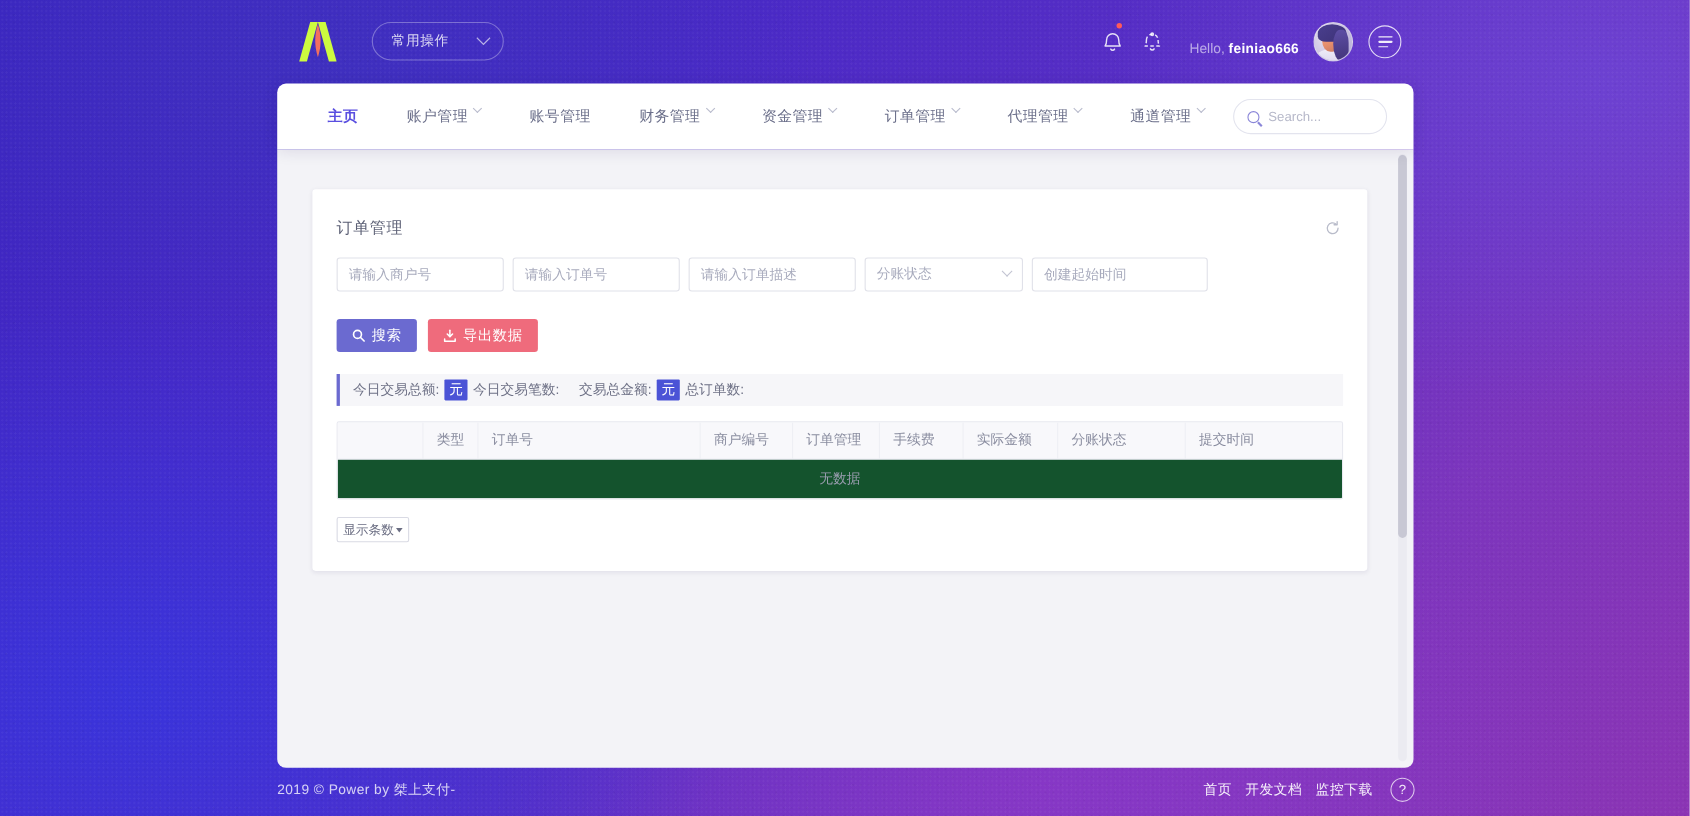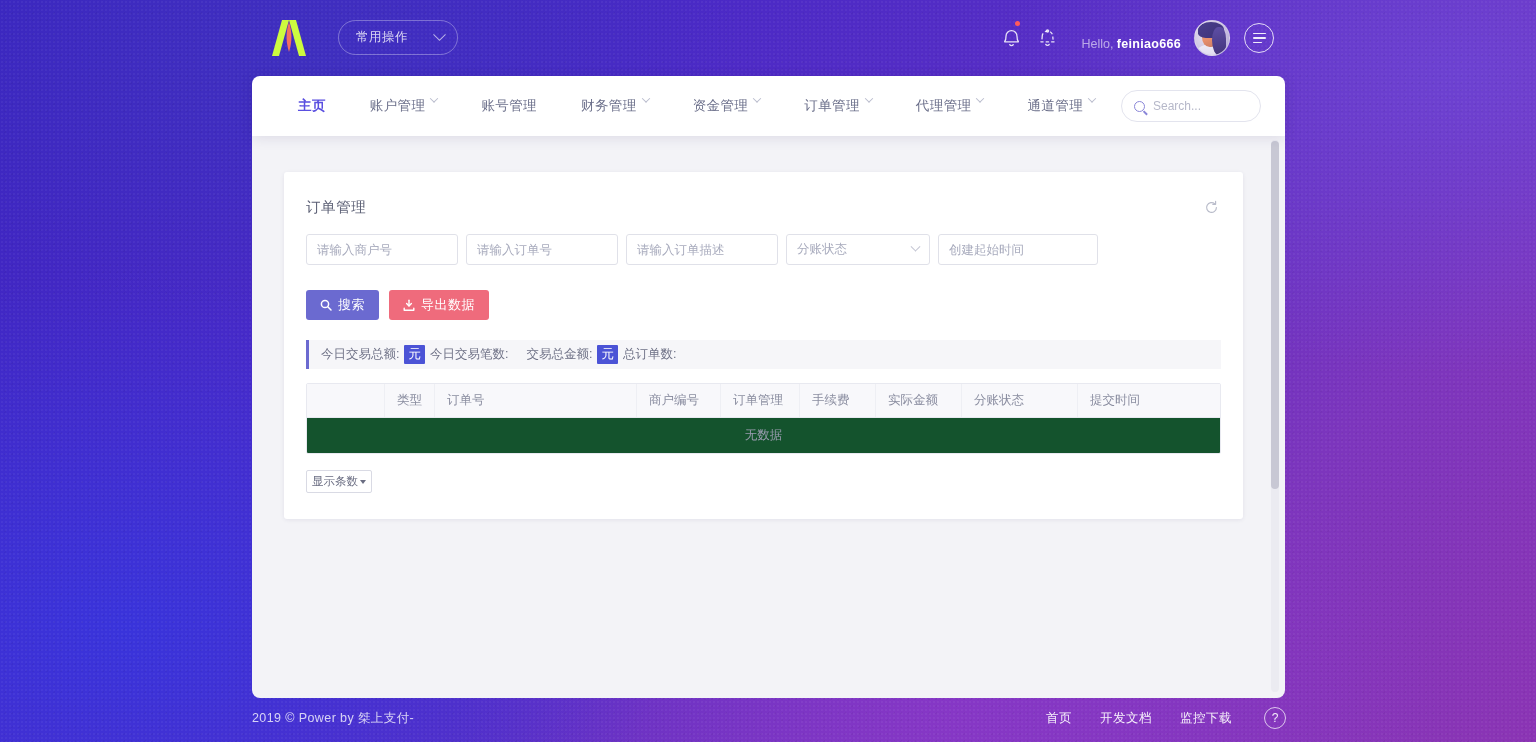--- a/index.html
+++ b/index.html
@@ -464,21 +464,21 @@
     left: 252px;
     font-size: 12.5px;
     color: rgba(255,255,255,0.78);
     letter-spacing: .4px;
   }
   .footer-right {
     position: absolute;
     right: 250px;
     display: flex;
     align-items: center;
-    gap: 28px;
+    gap: 12px;
   }
   .footer-link {
     font-size: 12.5px;
     color: rgba(255,255,255,0.92);
     letter-spacing: .5px;
     white-space: nowrap;
   }
   .help-circle {
     width: 22px; height: 22px;
     border: 1.4px solid rgba(255,255,255,0.72);

